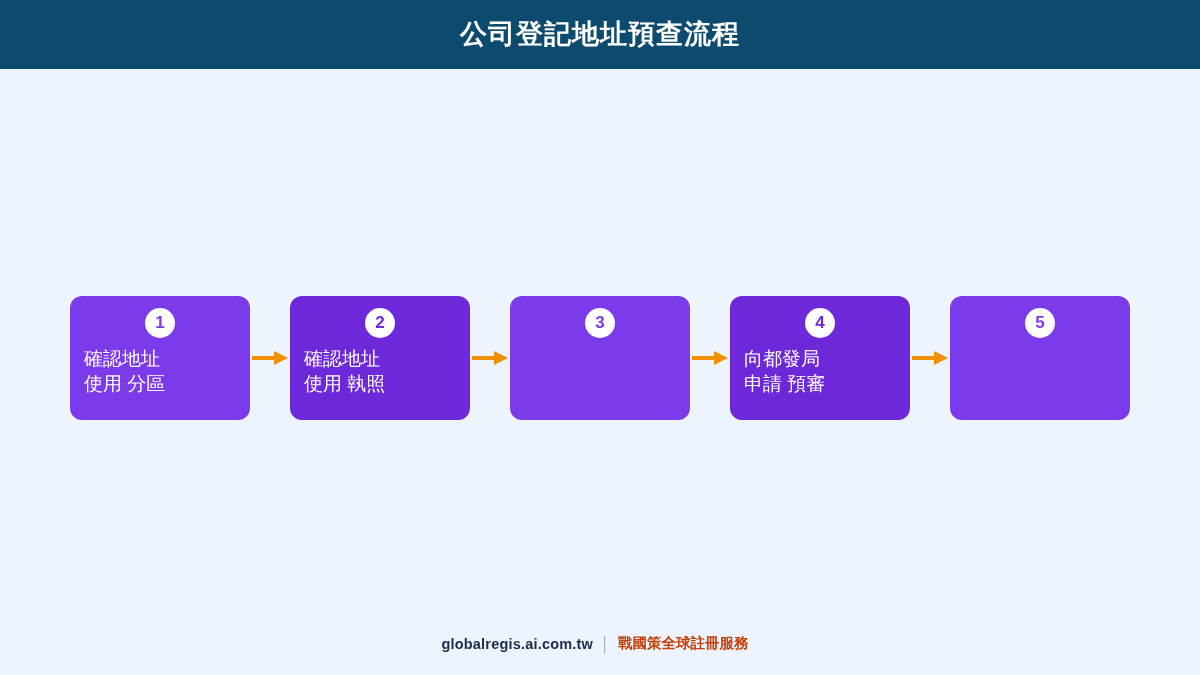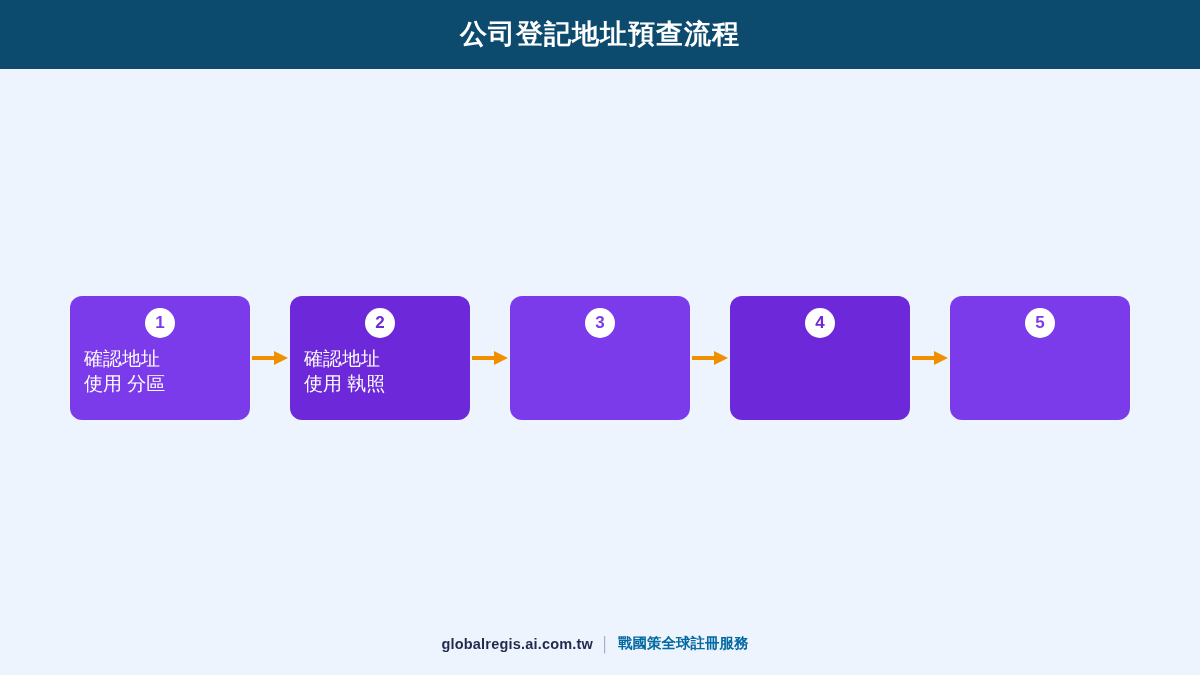--- a/index.html
+++ b/index.html
@@ -122,21 +122,21 @@
     letter-spacing: .2px;
   }
 
   .footer-sep {
     color: #9aa7c4;
     font-size: 14.5px;
     font-weight: normal;
   }
 
   .footer-brand {
-    color: #0369a1;
+    color: #c2410c;
     font-size: 14.5px;
     font-weight: bold;
   }
 </style>
 </head>
 <body>
 
 <div class="header-bar">
   <div class="header-title">公司登記地址預查流程</div>
 </div>
@@ -176,20 +176,22 @@
 
     <div class="arrow">
       <svg width="40" height="30" viewBox="0 0 40 30" aria-hidden="true">
         <path d="M2 15 H26" stroke="#f09000" stroke-width="4" fill="none"></path>
         <path d="M24 8 L38 15 L24 22 Z" fill="#f09000"></path>
       </svg>
     </div>
 
     <div class="step-card alt">
       <div class="step-badge">4</div>
+      <div class="step-text">向都發局
+申請 預審</div>
     </div>
 
     <div class="arrow">
       <svg width="40" height="30" viewBox="0 0 40 30" aria-hidden="true">
         <path d="M2 15 H26" stroke="#f09000" stroke-width="4" fill="none"></path>
         <path d="M24 8 L38 15 L24 22 Z" fill="#f09000"></path>
       </svg>
     </div>
 
     <div class="step-card">

